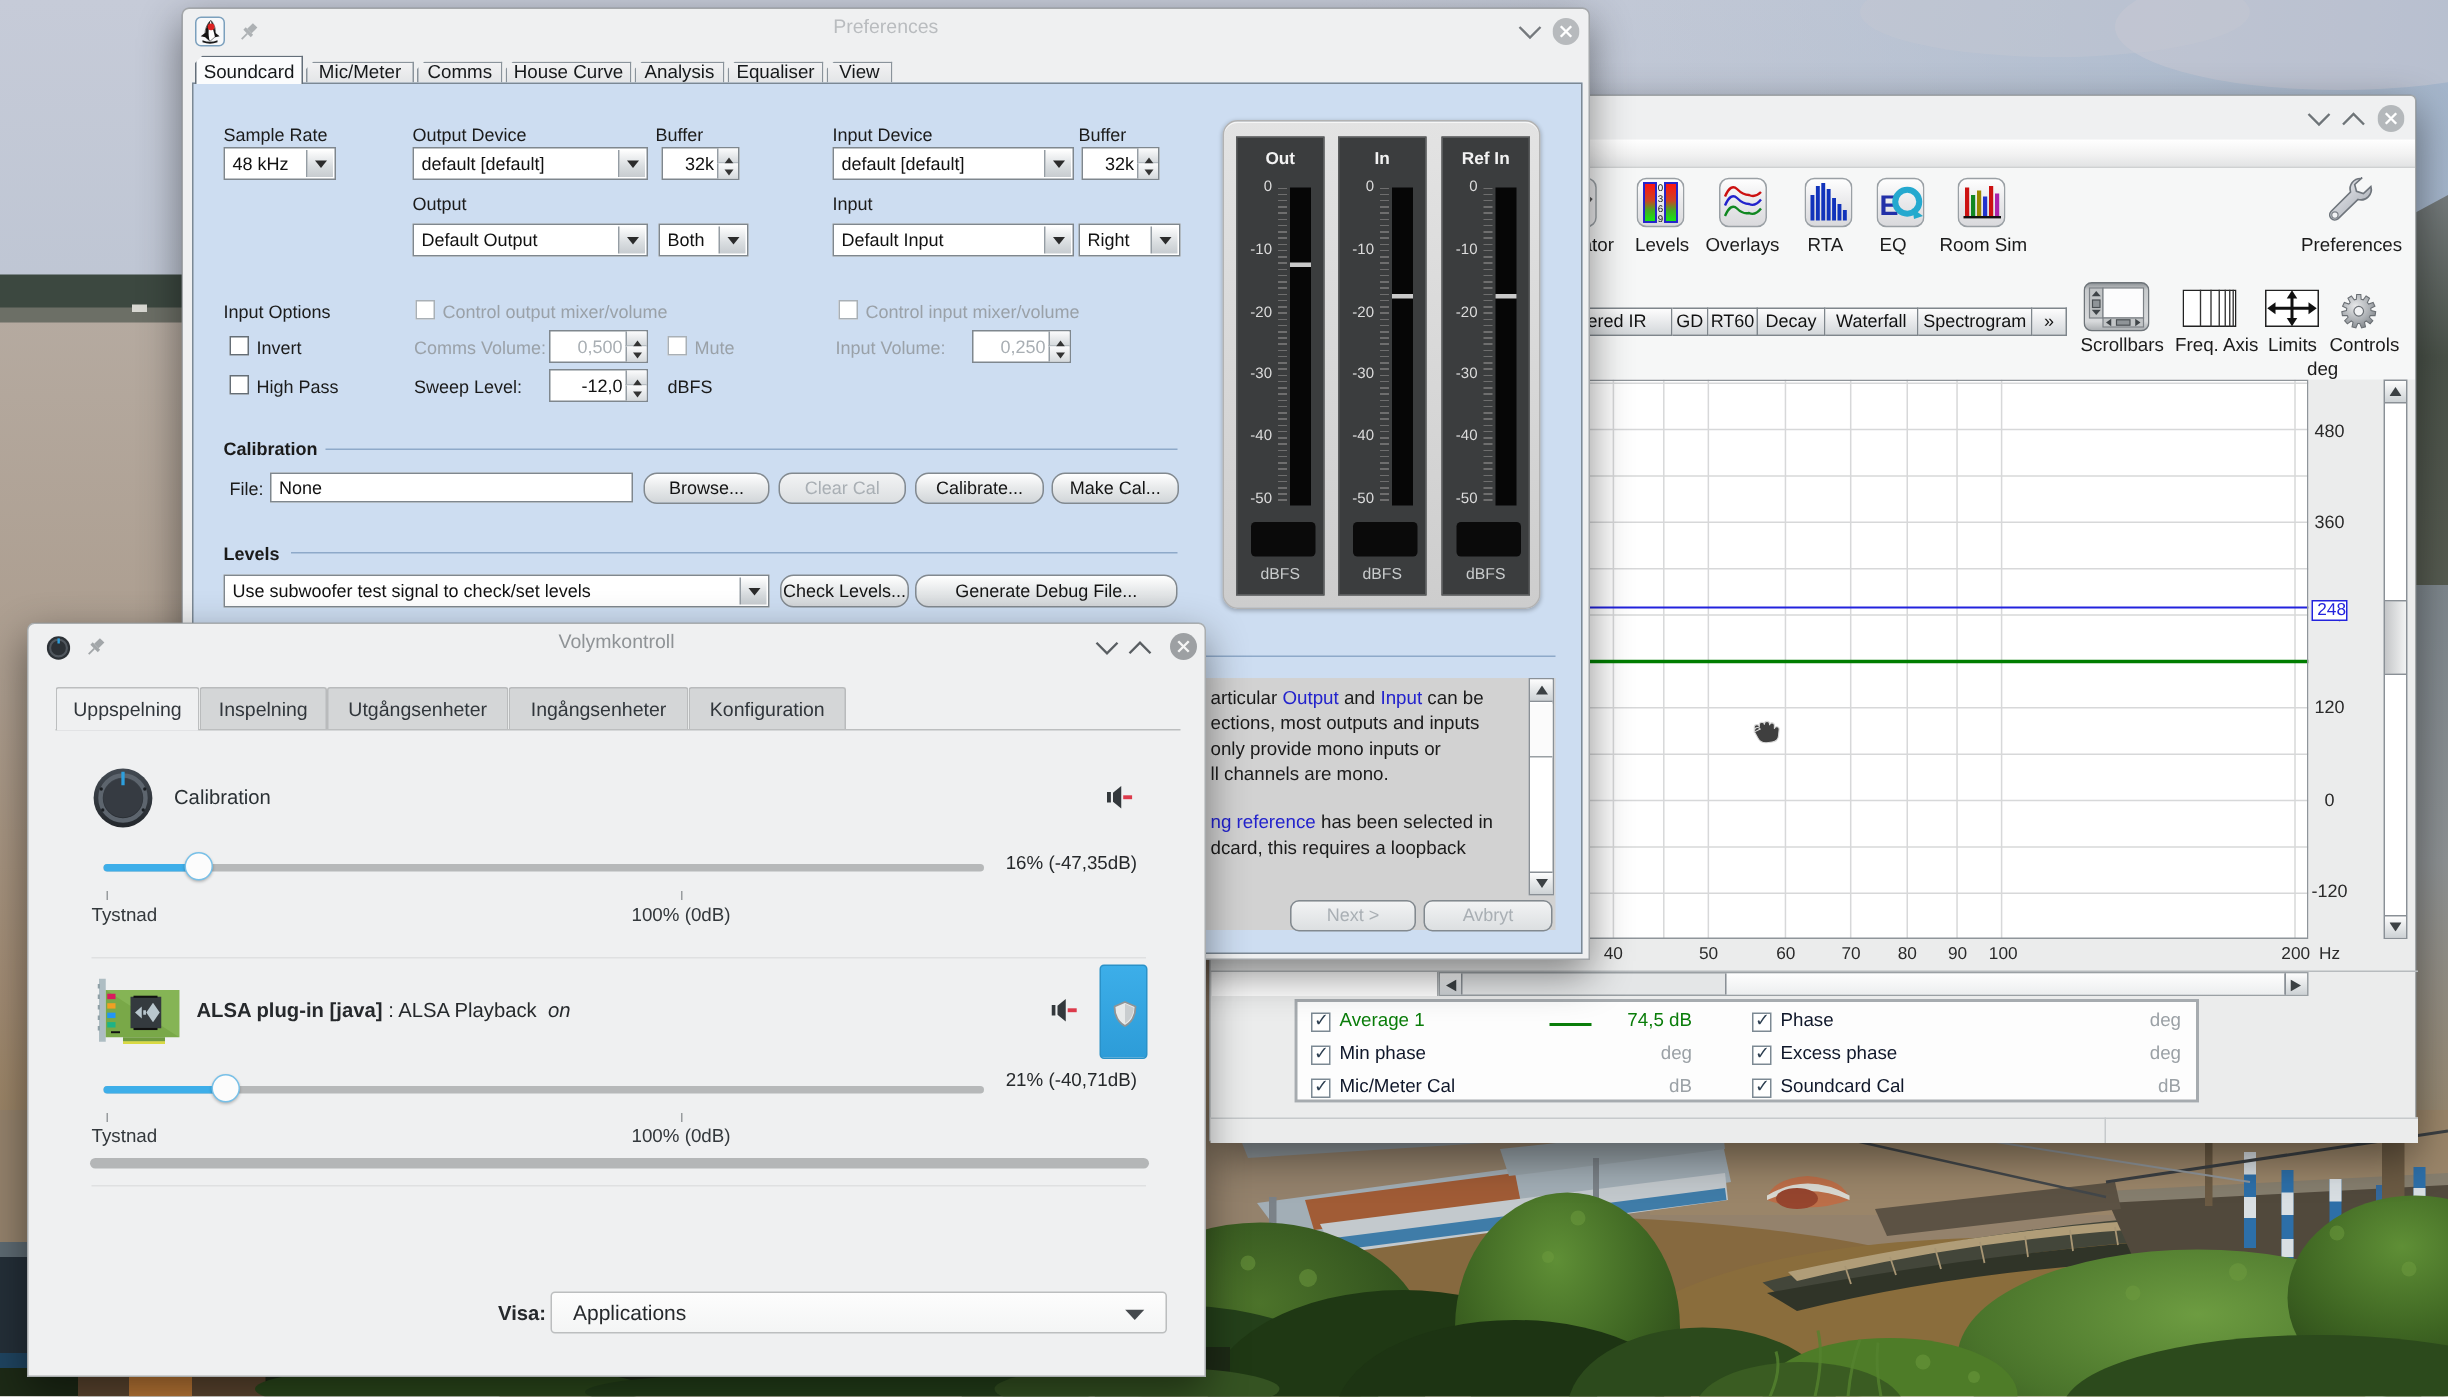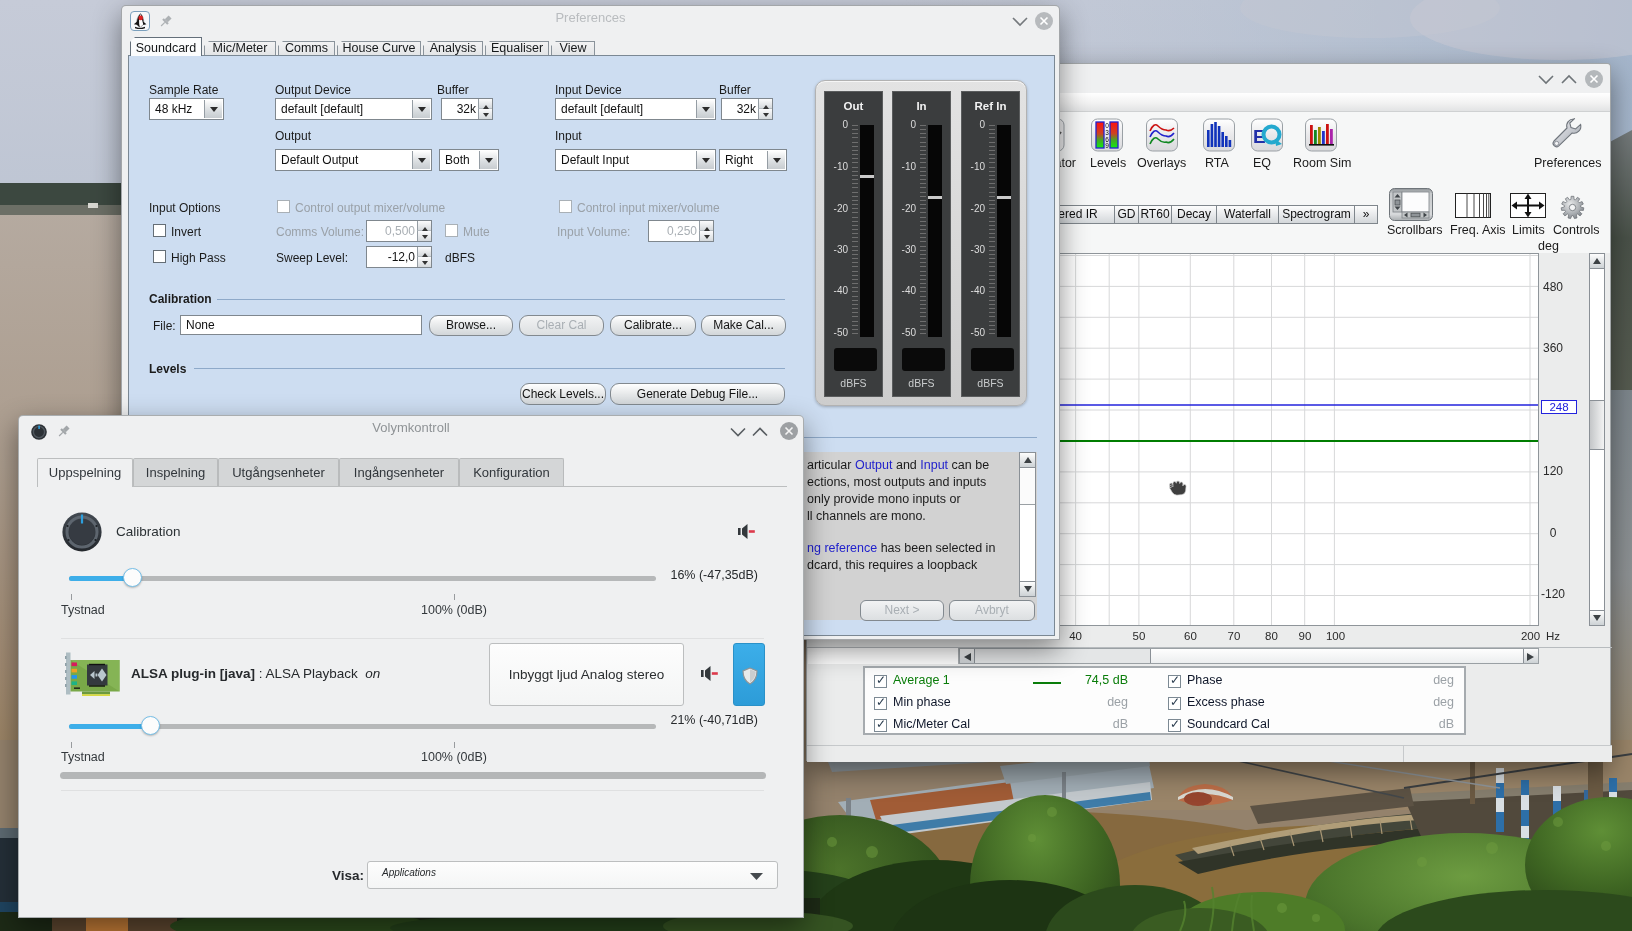--- a/index.html
+++ b/index.html
@@ -391,21 +391,21 @@
    <path d="M1168.5 487 v-3.2 a1.7 1.7 0 0 1 3.4 0 v-1.6 a1.7 1.7 0 0 1 3.4 0 v-.6 a1.7 1.7 0 0 1 3.4 0 v.9 a1.6 1.6 0 0 1 3.2 0 v2.4 a1.6 1.6 0 0 1 3.2.3 l-.4 4.2 c-.2 2.3-1.9 4-4.2 4.3 l-3.6.4 c-2.4.3-4.7-.9-5.9-3 l-2.1-3.7 c-.6-1-.4-2.2.4-2.9 .9-.8 2.3-.6 3.2.5 Z"></path>
   </g>
       </svg>
 
  <div class="ylb" style="top:216px;">480</div>
  <div class="ylb" style="top:277px;">360</div>
  <div class="ylb" style="top:339px;">240</div>
  <div class="ylb" style="top:400px;">120</div>
  <div class="ylb" style="top:462px;">0</div>
  <div class="ylb" style="top:523px;">-120</div>
- <div class="abs" style="left:734px;top:336px;width:36px;height:14px;background:#fff;border:1px solid #2323dd;color:#2323dd;font-size:11.5px;text-align:center;line-height:13px;">248</div>
+ <div class="abs" style="left:734px;top:336px;width:24px;height:14px;background:#fff;border:1px solid #2323dd;color:#2323dd;font-size:11.5px;text-align:right;line-height:13px;">248</div>
 
  <div class="xlb" style="left:268.6px;">40</div>
  <div class="xlb" style="left:332px;">50</div>
  <div class="xlb" style="left:383.5px;">60</div>
  <div class="xlb" style="left:427px;">70</div>
  <div class="xlb" style="left:464.5px;">80</div>
  <div class="xlb" style="left:498px;">90</div>
  <div class="xlb" style="left:528.5px;">100</div>
  <div class="xlb" style="left:723.5px;">200</div>
  <div class="xlb" style="left:759px;width:30px;text-align:left;">Hz</div>
@@ -606,20 +606,24 @@
   <div class="jlab" style="left:20px;top:236px;font-weight:bold;">Calibration</div>
   <div class="hr2" style="left:88px;top:243px;width:568px;"></div>
   <div class="jlab" style="left:24px;top:263px;">File:</div>
   <div class="abs" style="left:51px;top:259px;width:242px;height:20px;background:#fff;border:1px solid #7f878e;font-size:12px;color:#111;padding:2px 0 0 5px;">None</div>
   <div class="jbtn" style="left:300px;top:259px;width:84px;height:21px;line-height:19px;">Browse...</div>
   <div class="jbtn dis" style="left:390px;top:259px;width:85px;height:21px;line-height:19px;">Clear Cal</div>
   <div class="jbtn" style="left:481px;top:259px;width:86px;height:21px;line-height:19px;">Calibrate...</div>
   <div class="jbtn" style="left:572px;top:259px;width:85px;height:21px;line-height:19px;">Make Cal...</div>
   <div class="jlab" style="left:20px;top:305.5px;font-weight:bold;">Levels</div>
   <div class="hr2" style="left:65px;top:312px;width:591px;"></div>
+  <div class="jcombo" style="left:20px;top:327px;width:364px;height:22px;">
+          <span class="tx">Use subwoofer test signal to check/set levels</span>
+          <span class="ar"></span>
+        </div>
   <div class="jbtn" style="left:391px;top:327px;width:86px;height:22px;line-height:20px;">Check Levels...</div>
   <div class="jbtn" style="left:481px;top:327px;width:175px;height:22px;line-height:20px;">Generate Debug File...</div>
   <div class="hr2" style="left:573px;top:381px;width:335px;"></div>
 
   <div class="abs" style="left:533px;top:396px;width:375px;height:168px;background:#d2d2d2;">
     <div class="wl" style="top:6px;">articular <span>Output</span> and <span>Input</span> can be</div>
     <div class="wl" style="top:23px;">ections, most outputs and inputs</div>
     <div class="wl" style="top:40px;">only provide mono inputs or</div>
     <div class="wl" style="top:57px;">ll channels are mono.</div>
     <div class="wl" style="top:89px;"><span>ng reference</span> has been selected in</div>
@@ -792,21 +796,20 @@
           <rect x="30.5" y="22.5" width="1.8" height="3"></rect>
           <polygon points="37,17.5 41.5,24 37,30.5 32.5,24"></polygon>
         </g>
   <g fill="#111">
           <rect x="24" y="12.8" width="16" height="1.4"></rect>
           <rect x="24" y="34.3" width="16" height="1.4"></rect>
           <rect x="9" y="36.5" width="6" height="1.3"></rect>
         </g>
  </svg>
  <div class="cap" style="left:112px;top:250px;font-size:13.5px;color:#26292c;"><b>ALSA plug-in [java]</b> : ALSA Playback&nbsp; <i>on</i></div>
- <div class="kbtn" style="left:470px;top:227px;width:195px;height:63px;font-size:13.5px;display:flex;align-items:center;justify-content:center;">Inbyggt ljud Analog stereo</div>
  <svg class="abs" style="left:682px;top:249px" width="17" height="17" viewBox="0 0 17 17">
   <rect x="0" y="5" width="2.6" height="7" fill="#33383c"></rect>
         <polygon points="4,5.5 9.5,1 9.5,16 4,11.5" fill="#33383c"></polygon>
         <rect x="10.8" y="7.2" width="6" height="2.6" fill="#dc3a4b"></rect>
  </svg>
  <div class="abs" style="left:714px;top:227px;width:32px;height:63px;border-radius:3px;background:linear-gradient(180deg,#3caee9,#2d9cd8);border:1px solid #2a91c8;">
   <svg class="abs" style="left:8px;top:23px" width="16" height="18" viewBox="0 0 16 18">
           <path d="M8 1 L15 4 C15 10 12.5 14.5 8 17 C3.5 14.5 1 10 1 4 Z" fill="#e8eaea" stroke="#8f9496" stroke-width="1.2"></path>
           <path d="M8 2.2 L13.8 4.8 C13.6 9.5 11.6 13 8 15.4 Z" fill="#c9cdcf"></path>
         </svg>
@@ -816,21 +819,21 @@
  <div class="abs" style="left:122px;top:300px;width:19px;height:19px;border-radius:50%;background:#fcfcfc;border:1.5px solid #77c0e8;box-shadow:0 1px 2px rgba(0,0,0,.25);"></div>
  <div class="cap" style="left:539px;top:297px;width:200px;text-align:right;font-size:12.5px;color:#26292c;">21% (-40,71dB)</div>
  <div class="abs" style="left:52px;top:326px;width:1px;height:6px;background:#989b9e;"></div>
  <div class="abs" style="left:435px;top:326px;width:1px;height:6px;background:#989b9e;"></div>
  <div class="cap" style="left:42px;top:334px;font-size:12.5px;color:#33383c;">Tystnad</div>
  <div class="cap" style="left:355px;top:334px;width:160px;text-align:center;font-size:12.5px;color:#33383c;">100% (0dB)</div>
  <div class="abs" style="left:41px;top:356px;width:706px;height:7px;border-radius:3.5px;background:#b4b6b7;"></div>
  <div class="abs" style="left:42px;top:374px;width:703px;height:1px;background:#dfe0e1;"></div>
  <div class="cap" style="left:313px;top:452px;font-size:13.5px;font-weight:bold;color:#26292c;">Visa:</div>
  <div class="kbtn" style="left:348px;top:445px;width:411px;height:28px;">
-   <div class="cap" style="left:14px;top:5px;font-size:10px;color:#26292c;font-style:italic;">Applications</div>
+   <div class="cap" style="left:14px;top:5px;font-size:14px;color:#26292c;">Applications</div>
    <svg class="abs" style="right:14px;top:11px" width="13" height="8">
           <polygon points="0,0 13,0 6.5,7" fill="#45494d"></polygon>
         </svg>
  </div>
 </div>
 <style>
 .vtab{position:absolute;top:42px;height:28px;background:#d4d6d7;border:1px solid #b9bbbc;border-bottom:none;font-size:13px;color:#31363b;text-align:center;line-height:28px;border-radius:2px 2px 0 0;}
 .vtab.on{background:#eff0f1;border-color:#bcbebf;height:29px;z-index:2;}
 </style>
 </div>

